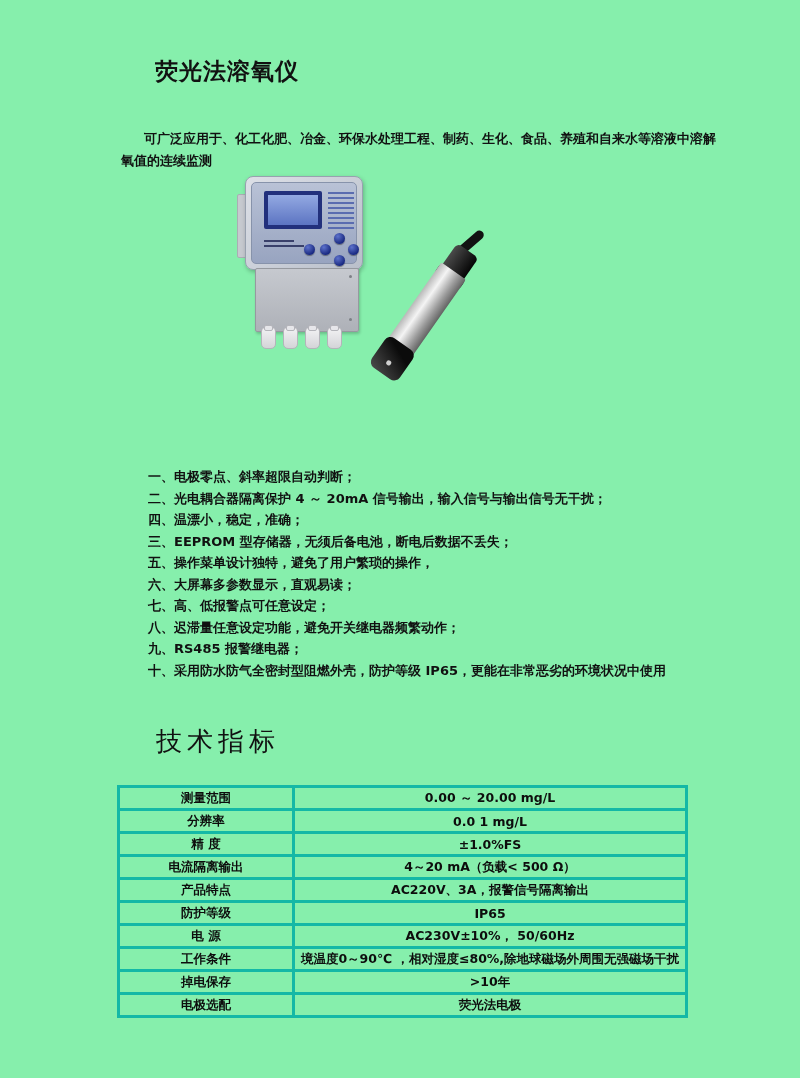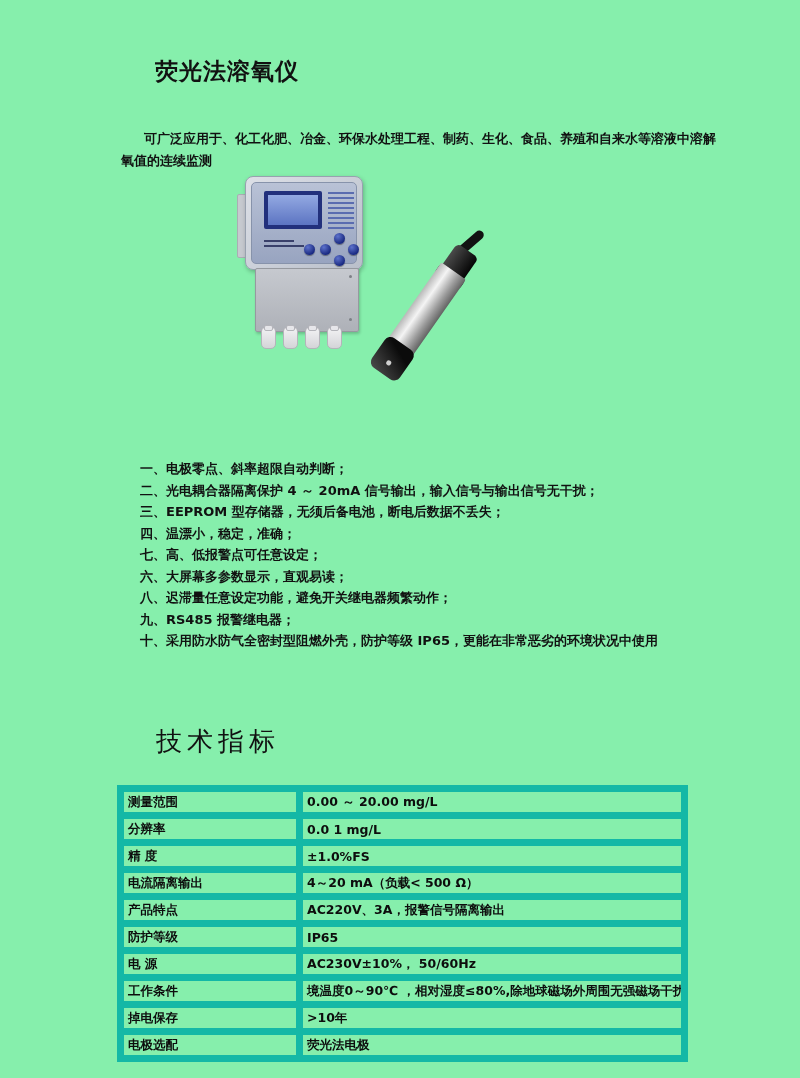--- a/index.html
+++ b/index.html
@@ -14,31 +14,31 @@
   .intro{
     position:absolute;left:105px;top:112px;width:604px;margin:16px;
     font-size:13px;font-weight:bold;line-height:22px;text-indent:23px;
   }
   .sec-heading{
     position:absolute;margin:0;font-size:26px;font-weight:500;letter-spacing:5px;
   }
   .feat-heading{left:156px;top:410px;}
   .spec-heading{left:156px;top:724px;font-family:Liberation Mono, monospace;}
   .features{
-    position:absolute;left:140px;top:458px;width:570px;margin:0;padding:0;
+    position:absolute;left:140px;top:458px;width:570px;margin:8px;padding:0;
     list-style:none;font-size:13px;font-weight:bold;line-height:21.5px;
   }
   table.specs{
     position:absolute;left:117px;top:785px;width:571px;
     border-collapse:collapse;table-layout:fixed;
     font-size:12.5px;font-weight:600;color:#0d0d0d;
   }
   table.specs td{
-    border:7px solid #14b8a6;height:20px;padding:0 4px;
-    vertical-align:middle;white-space:nowrap;overflow:hidden;
+    border:3px solid #14b8a6;height:20px;padding:0 4px;
+    text-align:center;vertical-align:middle;white-space:nowrap;overflow:hidden;
   }
   table.specs td.lab{width:164px;}
 
   
   .figure{position:absolute;left:235px;top:172px;width:275px;height:205px;}
   .figure *{position:absolute;}
   .bracket{left:2px;top:22px;width:10px;height:62px;background:#c6c9cf;border:1px solid #aaadb4;border-radius:2px;}
   .shell{left:10px;top:4px;width:116px;height:92px;background:linear-gradient(135deg,#dde0e7,#b9bfca);
     border:1px solid #98a1af;border-radius:8px;box-shadow:1px 2px 4px rgba(0,0,0,.25);}
   .face{left:5px;top:5px;right:5px;bottom:5px;background:linear-gradient(#b9c2d6,#98a4c0);
@@ -119,24 +119,25 @@
       <div class="probe-head">
         <div class="probe-dot"></div>
       </div>
     </div>
   </div>
 
 
   <ul class="features">
     <li>一、电极零点、斜率超限自动判断；</li>
     <li>二、光电耦合器隔离保护 4 ～ 20mA 信号输出，输入信号与输出信号无干扰；</li>
+    <li>四、温漂小，稳定，准确；</li>
     <li>三、EEPROM 型存储器，无须后备电池，断电后数据不丢失；</li>
-    <li>四、温漂小，稳定，准确；</li>
+    <li>五、操作菜单设计独特，避免了用户繁琐的操作，</li>
+    <li>六、大屏幕多参数显示，直观易读；</li>
     <li>七、高、低报警点可任意设定；</li>
-    <li>六、大屏幕多参数显示，直观易读；</li>
     <li>八、迟滞量任意设定功能，避免开关继电器频繁动作；</li>
     <li>九、RS485 报警继电器；</li>
     <li>十、采用防水防气全密封型阻燃外壳，防护等级 IP65，更能在非常恶劣的环境状况中使用</li>
   </ul>
 
   <h2 class="sec-heading spec-heading">技术指标</h2>
 
   <table class="specs">
     <tbody>
       <tr>

